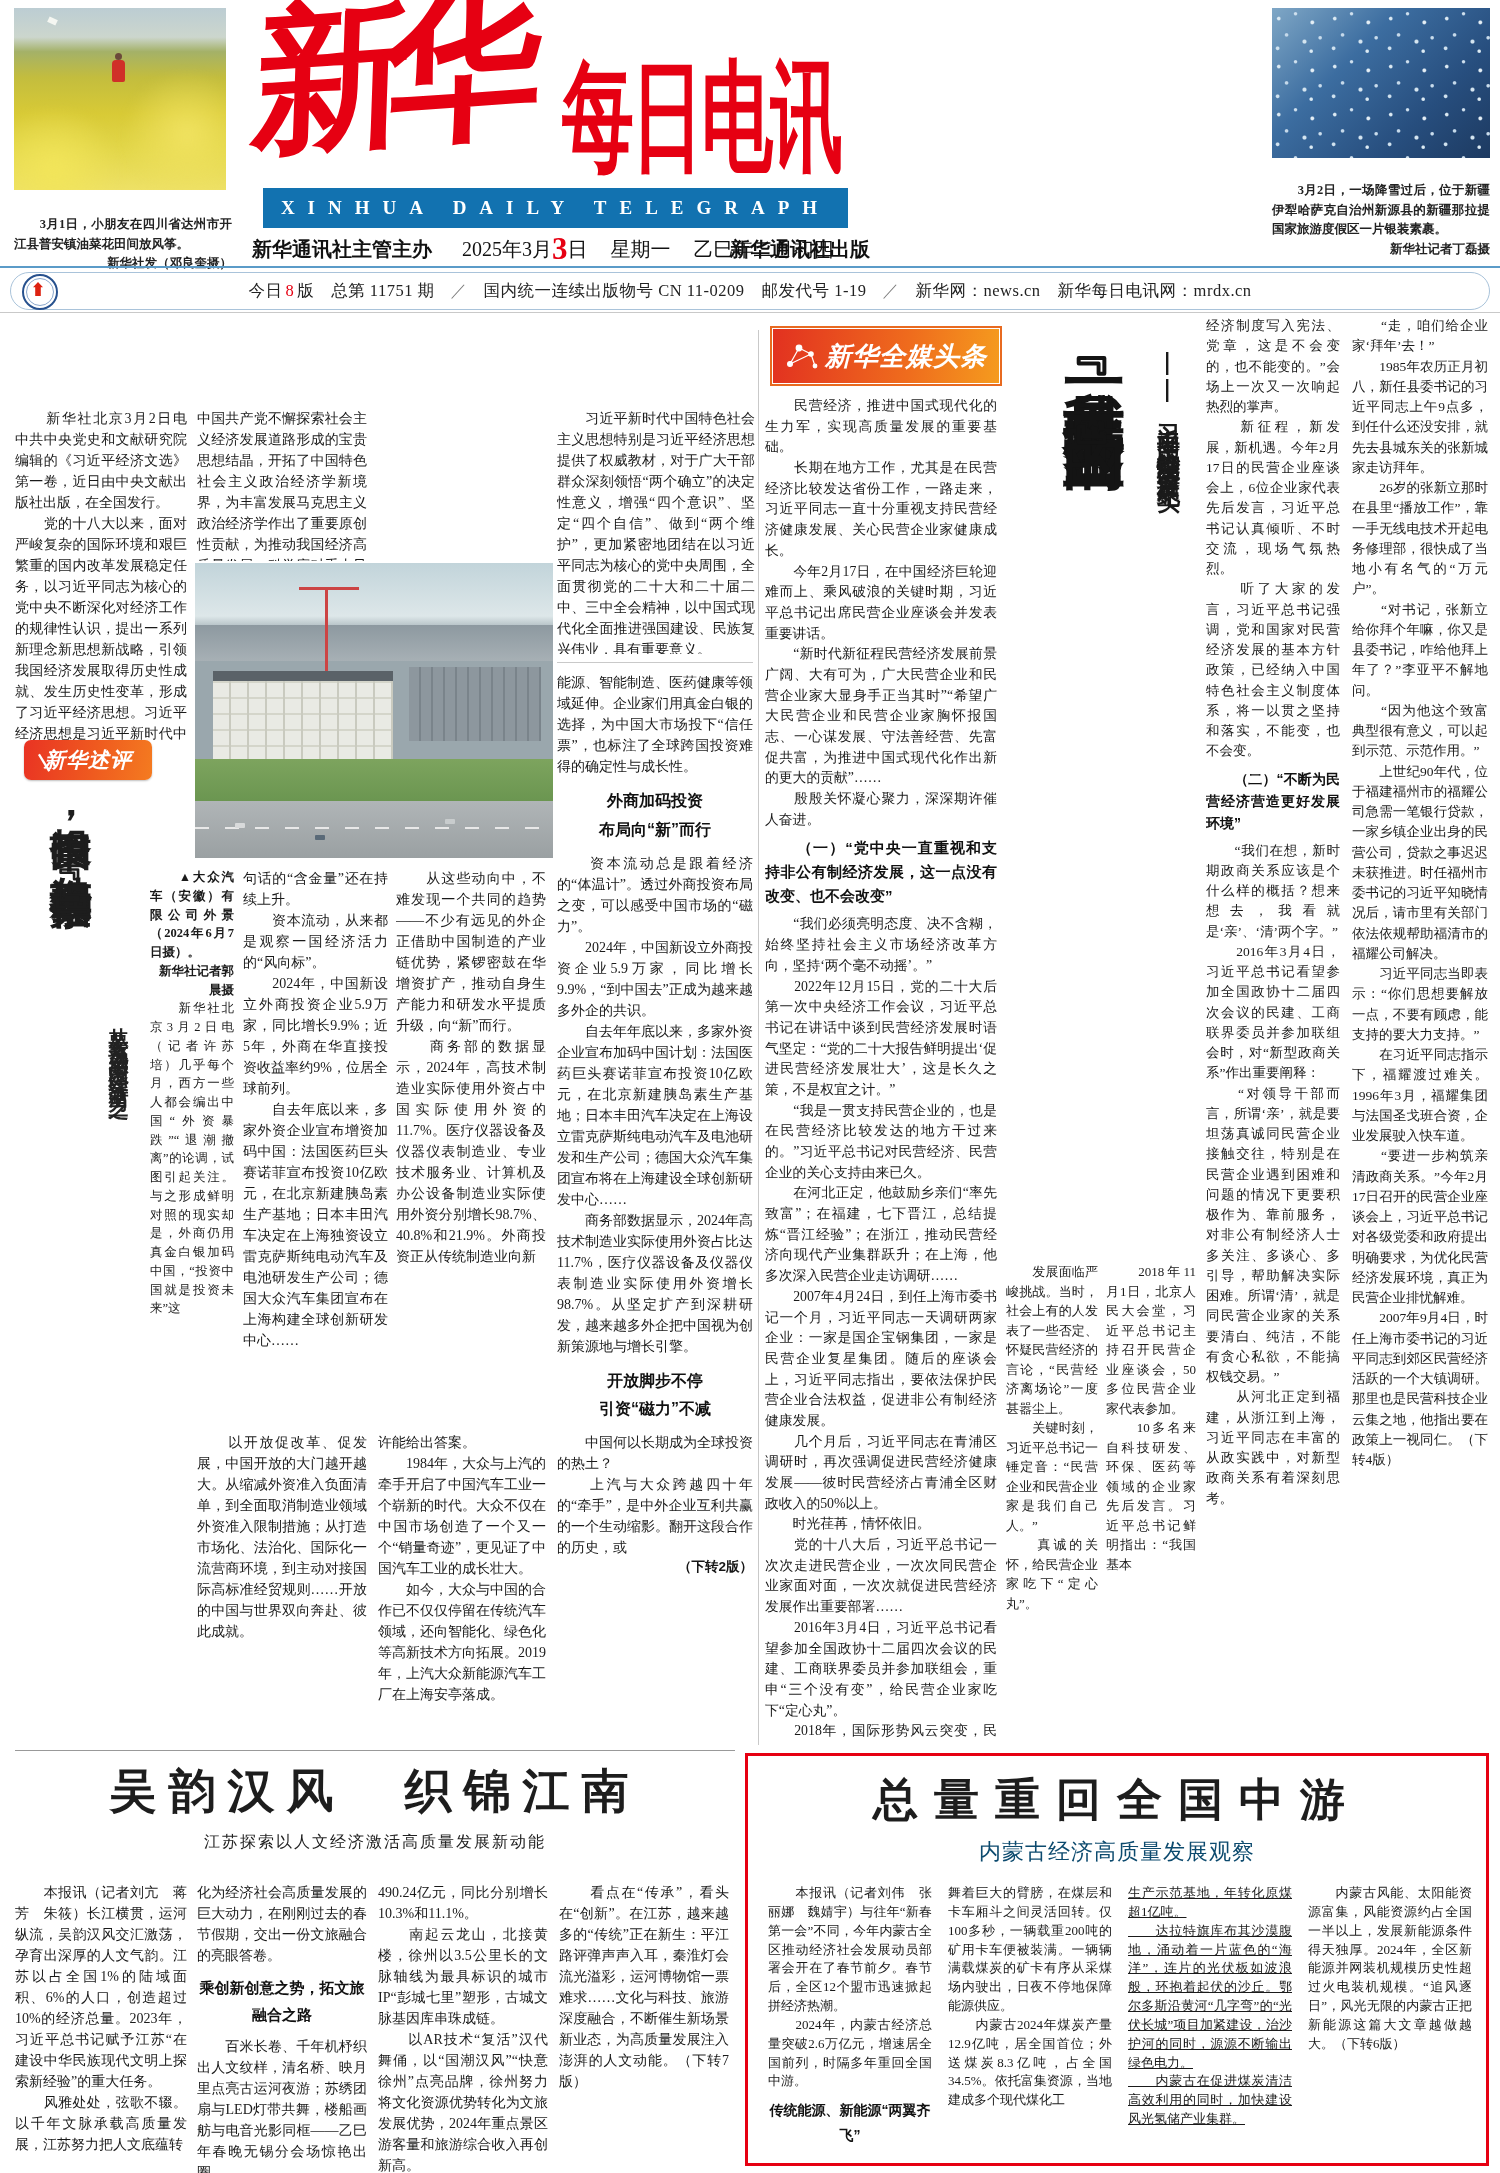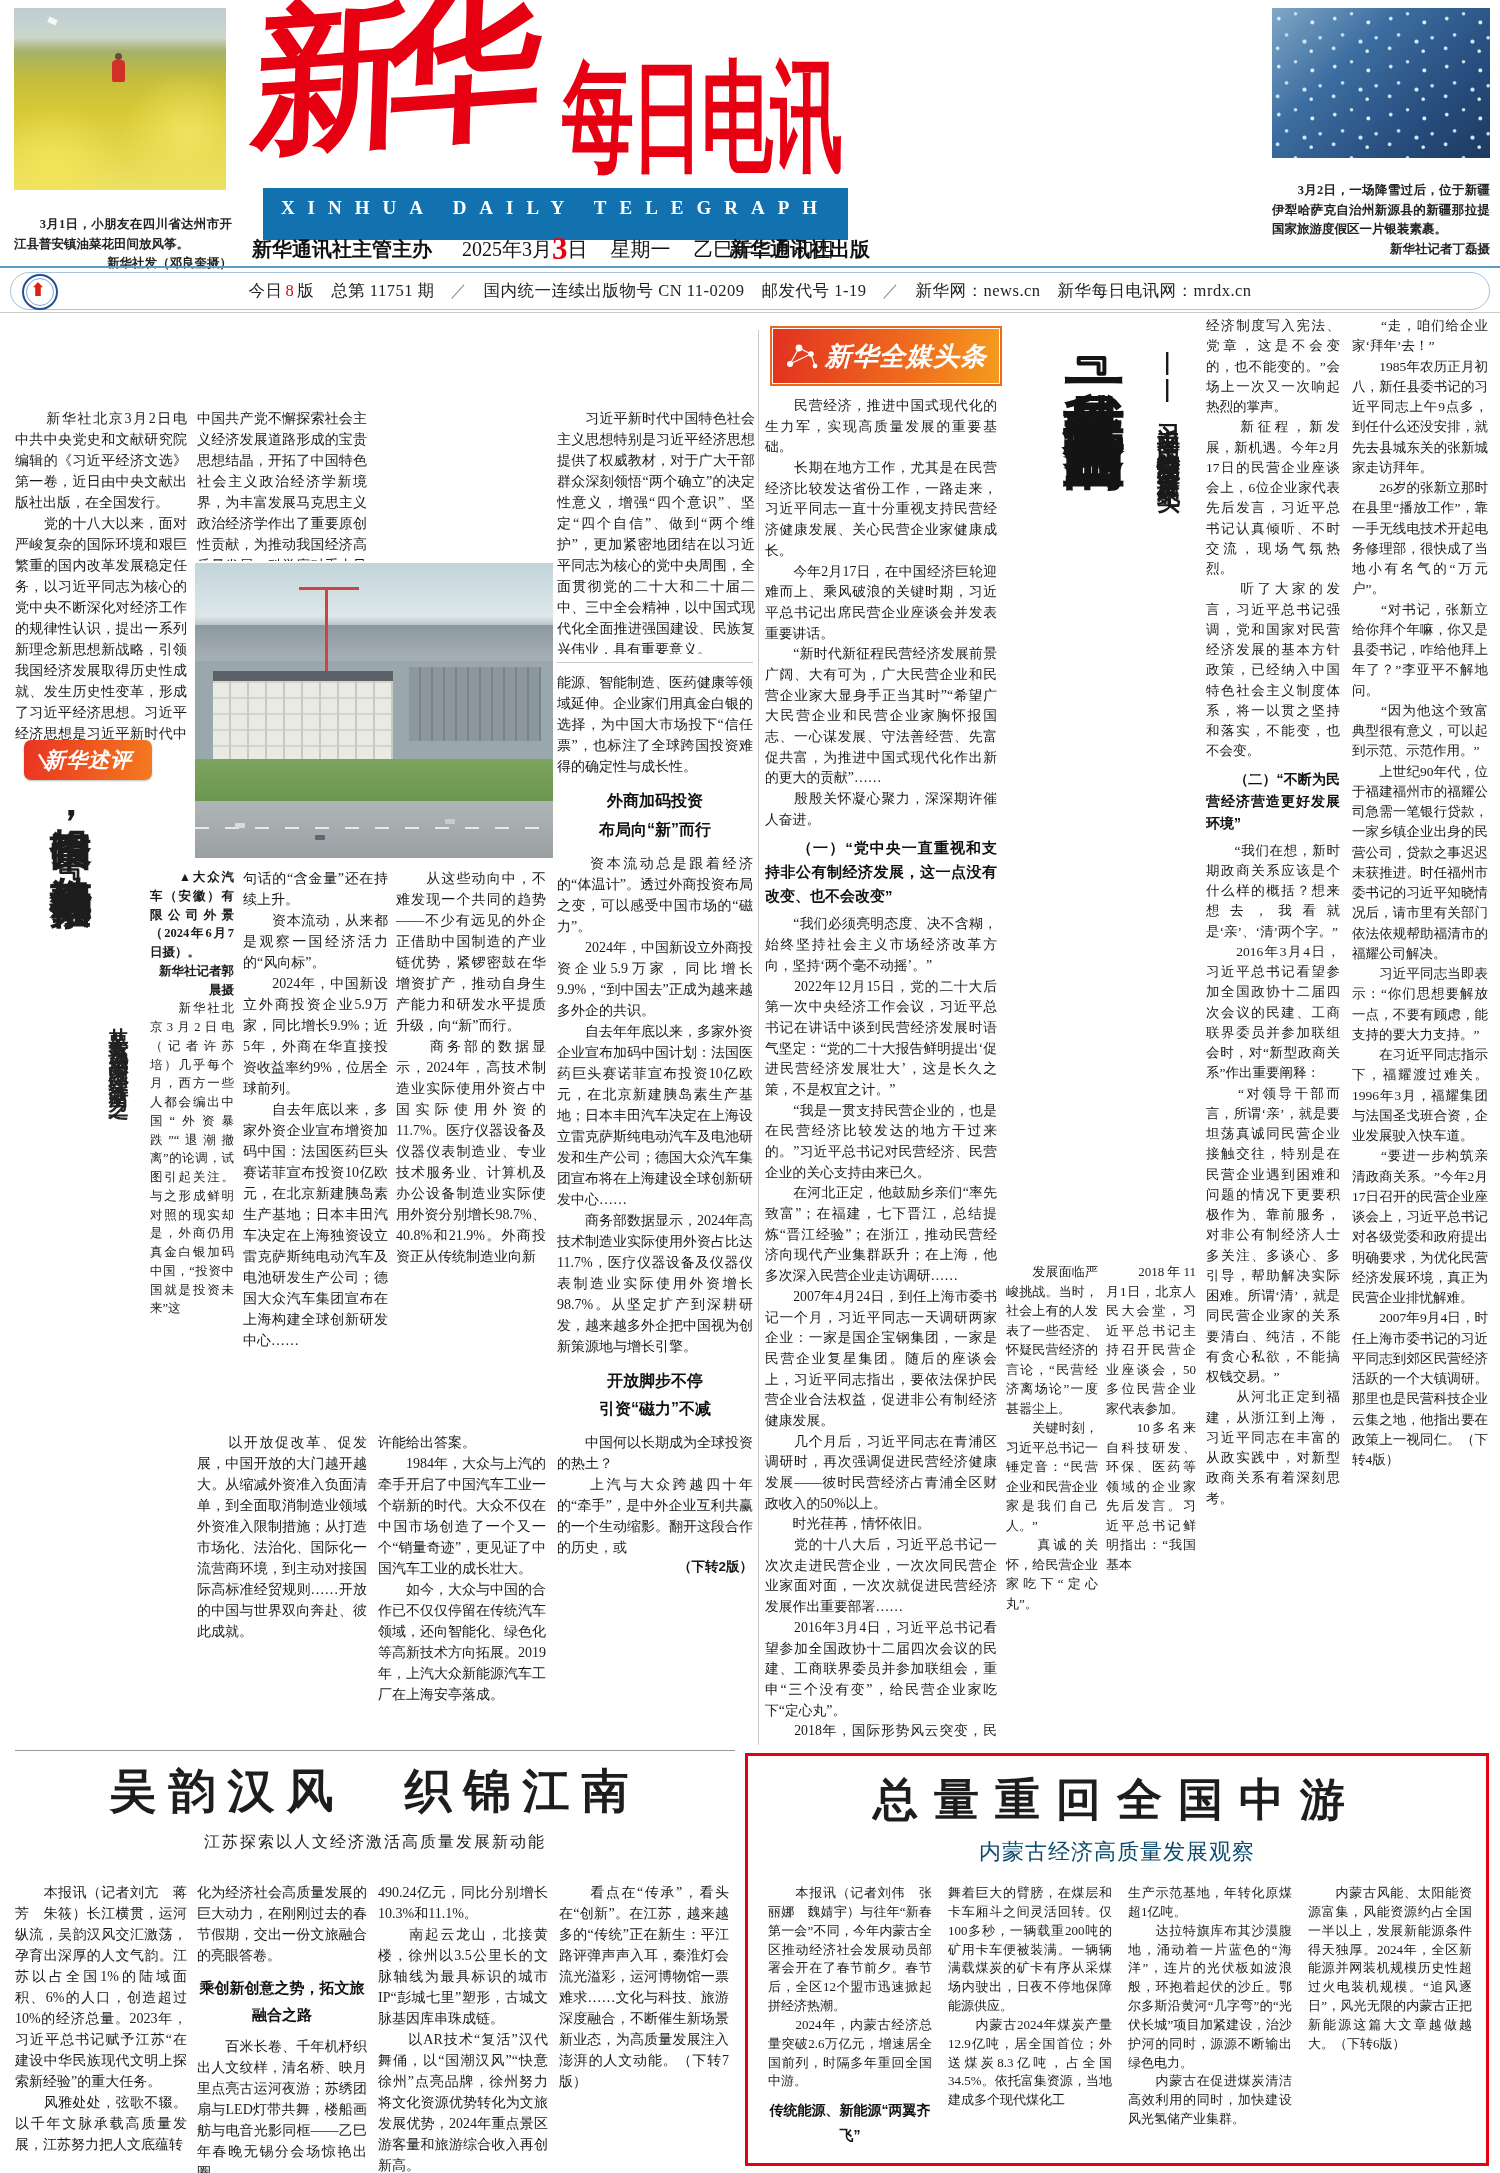--- a/index.html
+++ b/index.html
@@ -8,21 +8,21 @@
   .abs{position:absolute;}
   .col{position:absolute;font-family:"Liberation Serif",serif;font-size:14px;line-height:1.5;
        text-align:justify;white-space:pre-line;overflow:hidden;color:#1a1a1a;}
   .colpart{font-family:"Liberation Serif",serif;font-size:14px;line-height:1.5;text-align:justify;
        white-space:pre-line;color:#1a1a1a;}
   
   .mast-callig{position:absolute;left:252px;top:-4px;font-size:158px;font-weight:900;color:#e60012;
       font-family:"Liberation Serif",serif;transform:rotate(-4deg) skewX(-6deg);letter-spacing:-26px;line-height:1;}
   .mast-rest{position:absolute;left:562px;top:58px;font-size:120px;font-weight:900;color:#e60012;
       font-family:"Liberation Serif",serif;line-height:1;transform:scaleX(0.60);transform-origin:left center;letter-spacing:-4px;}
-  .blue-banner{position:absolute;left:263px;top:188px;width:585px;height:52px;background:#1272b0;}
+  .blue-banner{position:absolute;left:263px;top:188px;width:585px;height:40px;background:#1272b0;}
   .blue-banner span{display:block;text-align:center;color:#fff;font-family:"Liberation Serif",serif;
       font-weight:bold;font-size:19px;letter-spacing:13px;line-height:40px;}
   
   .ph-left{left:14px;top:8px;width:212px;height:182px;overflow:hidden;
       background:linear-gradient(180deg,#bccdd3 0%,#ccd6cd 16%,#a4b168 24%,#c3bd3e 38%,#d8ca36 58%,#e3d74a 78%,#eee166 100%);}
   .ph-left .blob1{position:absolute;left:-30px;bottom:-40px;width:140px;height:120px;border-radius:50%;
       background:radial-gradient(circle,#f2e55a 0%,rgba(242,229,90,0) 70%);filter:blur(6px);}
   .ph-left .blob2{position:absolute;right:-26px;bottom:-10px;width:130px;height:130px;border-radius:50%;
       background:radial-gradient(circle,#f0e260 0%,rgba(240,226,96,0) 70%);filter:blur(5px);}
   .ph-left .figure{position:absolute;left:98px;top:52px;width:13px;height:22px;background:#d03028;border-radius:4px 4px 2px 2px;}
@@ -324,18 +324,18 @@
   </div>
   <div class="br-sub">内蒙古经济高质量发展观察</div>
   <div style="position:absolute;left:768px;top:1884px;width:164px;height:262px;overflow:hidden;">
     <div class="colpart" style="font-size:13px;line-height:1.45;">　　本报讯（记者刘伟　张丽娜　魏婧宇）与往年“新春第一会”不同，今年内蒙古全区推动经济社会发展动员部署会开在了春节前夕。春节后，全区12个盟市迅速掀起拼经济热潮。
 　　2024年，内蒙古经济总量突破2.6万亿元，增速居全国前列，时隔多年重回全国中游。</div>
     <div class="chead" style="margin:7px 0;font-size:14px;">传统能源、新能源“两翼齐飞”</div>
 
   </div>
   <div class="col" style="left:948px;top:1884px;width:164px;height:262px;font-size:13px;line-height:1.45;">舞着巨大的臂膀，在煤层和卡车厢斗之间灵活回转。仅100多秒，一辆载重200吨的矿用卡车便被装满。一辆辆满载煤炭的矿卡有序从采煤场内驶出，日夜不停地保障能源供应。
 　　内蒙古2024年煤炭产量12.9亿吨，居全国首位；外送煤炭8.3亿吨，占全国34.5%。依托富集资源，当地建成多个现代煤化工</div>
-  <div class="col" style="left:1128px;top:1884px;width:164px;height:262px;font-size:13px;line-height:1.45;">生产示范基地，年转化原煤超1亿吨。
+  <div class="col" style="left:1128px;top:1884px;width:164px;height:262px;font-size:13px;line-height:1.45;text-decoration:underline;">生产示范基地，年转化原煤超1亿吨。
 　　达拉特旗库布其沙漠腹地，涌动着一片蓝色的“海洋”，连片的光伏板如波浪般，环抱着起伏的沙丘。鄂尔多斯沿黄河“几字弯”的“光伏长城”项目加紧建设，治沙护河的同时，源源不断输出绿色电力。
 　　内蒙古在促进煤炭清洁高效利用的同时，加快建设风光氢储产业集群。</div>
   <div class="col" style="left:1308px;top:1884px;width:164px;height:262px;font-size:13px;line-height:1.45;">　　内蒙古风能、太阳能资源富集，风能资源约占全国一半以上，发展新能源条件得天独厚。2024年，全区新能源并网装机规模历史性超过火电装机规模。“追风逐日”，风光无限的内蒙古正把新能源这篇大文章越做越大。（下转6版）</div>
 
 </div>
 
 </body></html>

